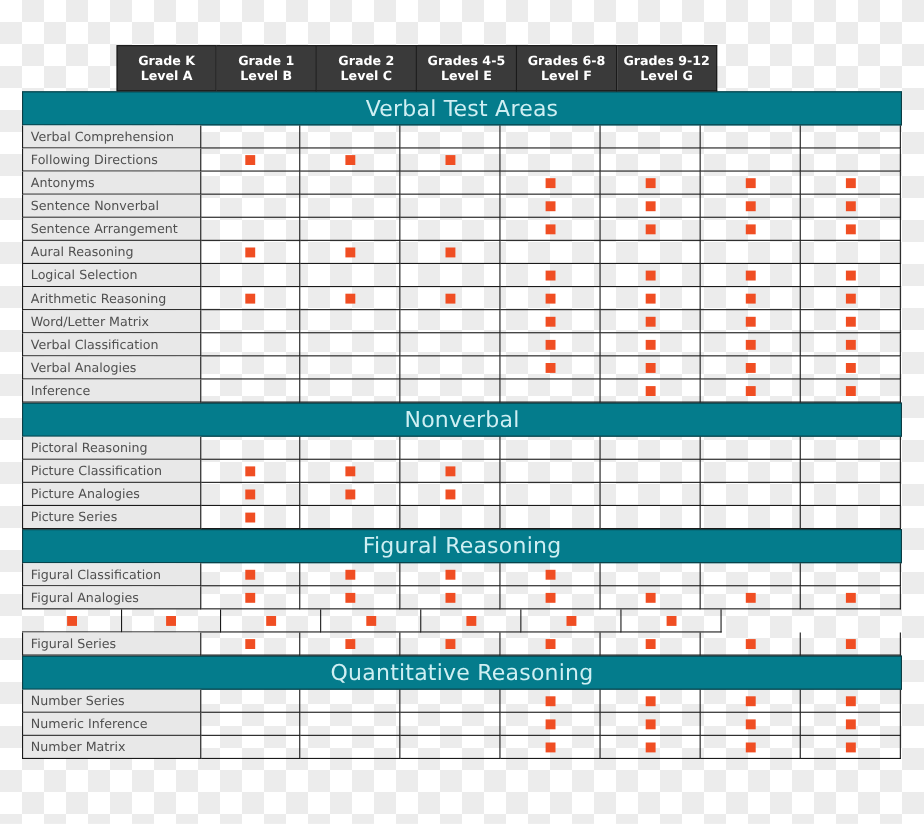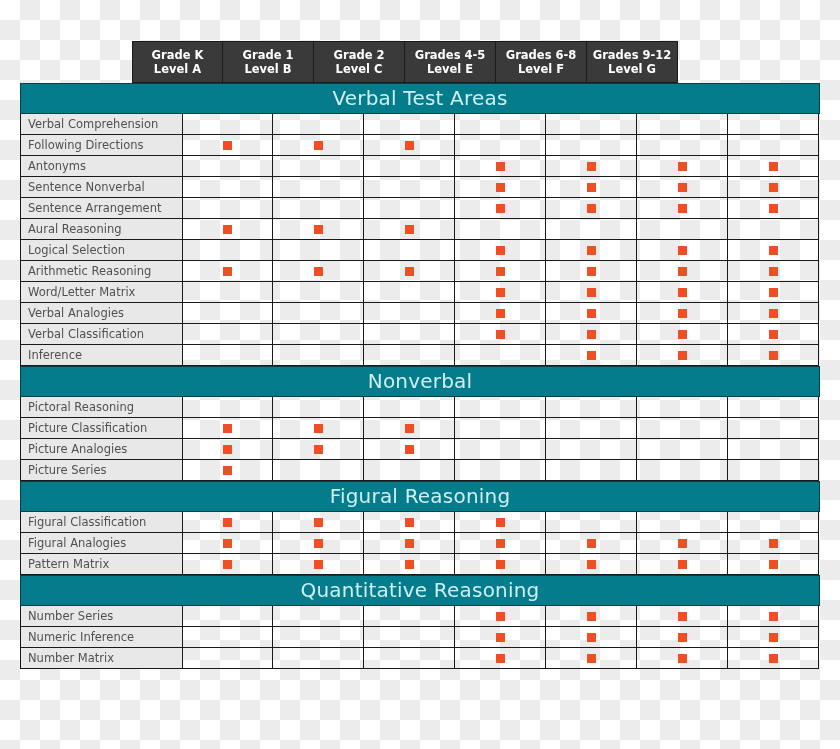--- a/index.html
+++ b/index.html
@@ -10,21 +10,21 @@
       linear-gradient(45deg, #ececec 25%, transparent 25%, transparent 75%, #ececec 75%),
       linear-gradient(45deg, #ececec 25%, transparent 25%, transparent 75%, #ececec 75%);
     background-size: 40px 40px;
     background-position: 0 0, 20px 20px;
     font-family: "DejaVu Sans", sans-serif;
     position: relative;
   }
   #chart {
     position: absolute; left: 20px; top: 41px; width: 800px;
   }
-  .hdr-row { display: flex; margin-left: 112px; height: 42px; }
+  .hdr-row { display: flex; margin-left: 86px; height: 42px; }
   .hdr-cell {
     width: 91px; box-sizing: border-box;
     background: #3a3a3a; color: #ffffff;
     border: 1px solid #1a1a1a; border-left-width: 0;
     font-size: 11.5px; font-weight: bold; line-height: 14px;
     display: flex; flex-direction: column; align-items: center; justify-content: center;
     text-align: center;
   }
   .hdr-cell:first-child { border-left-width: 1px; }
   .section-bar {
@@ -233,56 +233,56 @@
           <div class="mark" style="background: rgb(240, 78, 35);"></div>
         </div>
         <div class="val-cell">
           <div class="mark" style="background: rgb(240, 78, 35);"></div>
         </div>
         <div class="val-cell">
           <div class="mark" style="background: rgb(240, 78, 35);"></div>
         </div>
       </div>
       <div class="row">
+        <div class="label-cell">Verbal Classification</div>
+        <div class="val-cell"></div>
+        <div class="val-cell"></div>
+        <div class="val-cell"></div>
+        <div class="val-cell">
+          <div class="mark" style="background: rgb(240, 78, 35);"></div>
+        </div>
+        <div class="val-cell">
+          <div class="mark" style="background: rgb(240, 78, 35);"></div>
+        </div>
+        <div class="val-cell">
+          <div class="mark" style="background: rgb(240, 78, 35);"></div>
+        </div>
+        <div class="val-cell">
+          <div class="mark" style="background: rgb(240, 78, 35);"></div>
+        </div>
+      </div>
+      <div class="row">
         <div class="label-cell">Verbal Analogies</div>
         <div class="val-cell"></div>
         <div class="val-cell"></div>
         <div class="val-cell"></div>
         <div class="val-cell">
           <div class="mark" style="background: rgb(240, 78, 35);"></div>
         </div>
         <div class="val-cell">
           <div class="mark" style="background: rgb(240, 78, 35);"></div>
         </div>
         <div class="val-cell">
           <div class="mark" style="background: rgb(240, 78, 35);"></div>
         </div>
         <div class="val-cell">
           <div class="mark" style="background: rgb(240, 78, 35);"></div>
         </div>
       </div>
       <div class="row">
-        <div class="label-cell">Verbal Classification</div>
-        <div class="val-cell"></div>
-        <div class="val-cell"></div>
-        <div class="val-cell"></div>
-        <div class="val-cell">
-          <div class="mark" style="background: rgb(240, 78, 35);"></div>
-        </div>
-        <div class="val-cell">
-          <div class="mark" style="background: rgb(240, 78, 35);"></div>
-        </div>
-        <div class="val-cell">
-          <div class="mark" style="background: rgb(240, 78, 35);"></div>
-        </div>
-        <div class="val-cell">
-          <div class="mark" style="background: rgb(240, 78, 35);"></div>
-        </div>
-      </div>
-      <div class="row">
         <div class="label-cell">Inference</div>
         <div class="val-cell"></div>
         <div class="val-cell"></div>
         <div class="val-cell"></div>
         <div class="val-cell"></div>
         <div class="val-cell">
           <div class="mark" style="background: rgb(240, 78, 35);"></div>
         </div>
         <div class="val-cell">
           <div class="mark" style="background: rgb(240, 78, 35);"></div>
@@ -383,21 +383,44 @@
           <div class="mark" style="background: rgb(240, 78, 35);"></div>
         </div>
         <div class="val-cell">
           <div class="mark" style="background: rgb(240, 78, 35);"></div>
         </div>
         <div class="val-cell">
           <div class="mark" style="background: rgb(240, 78, 35);"></div>
         </div>
       </div>
       <div class="row">
-        <div class="label-cell">Pattern Matrix</div>
+        <div class="val-cell">
+          <div class="mark" style="background: rgb(240, 78, 35);"></div>
+        </div>
+        <div class="val-cell">
+          <div class="mark" style="background: rgb(240, 78, 35);"></div>
+        </div>
+        <div class="val-cell">
+          <div class="mark" style="background: rgb(240, 78, 35);"></div>
+        </div>
+        <div class="val-cell">
+          <div class="mark" style="background: rgb(240, 78, 35);"></div>
+        </div>
+        <div class="val-cell">
+          <div class="mark" style="background: rgb(240, 78, 35);"></div>
+        </div>
+        <div class="val-cell">
+          <div class="mark" style="background: rgb(240, 78, 35);"></div>
+        </div>
+        <div class="val-cell">
+          <div class="mark" style="background: rgb(240, 78, 35);"></div>
+        </div>
+      </div>
+      <div class="row">
+        <div class="label-cell">Figural Series</div>
         <div class="val-cell">
           <div class="mark" style="background: rgb(240, 78, 35);"></div>
         </div>
         <div class="val-cell">
           <div class="mark" style="background: rgb(240, 78, 35);"></div>
         </div>
         <div class="val-cell">
           <div class="mark" style="background: rgb(240, 78, 35);"></div>
         </div>
         <div class="val-cell">

